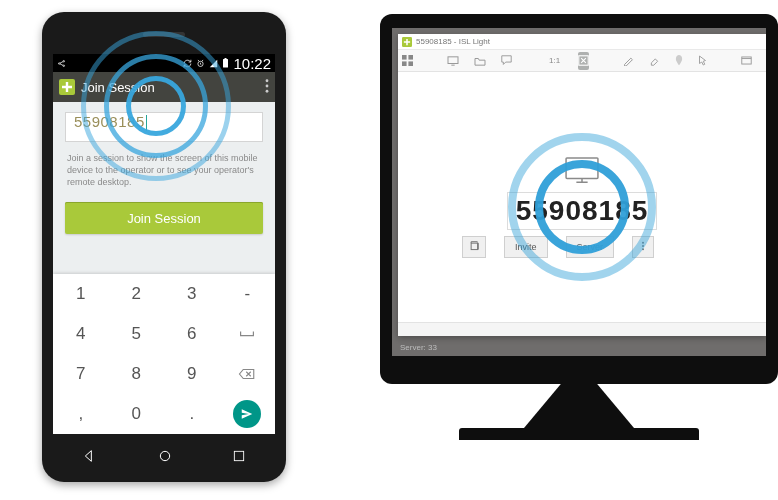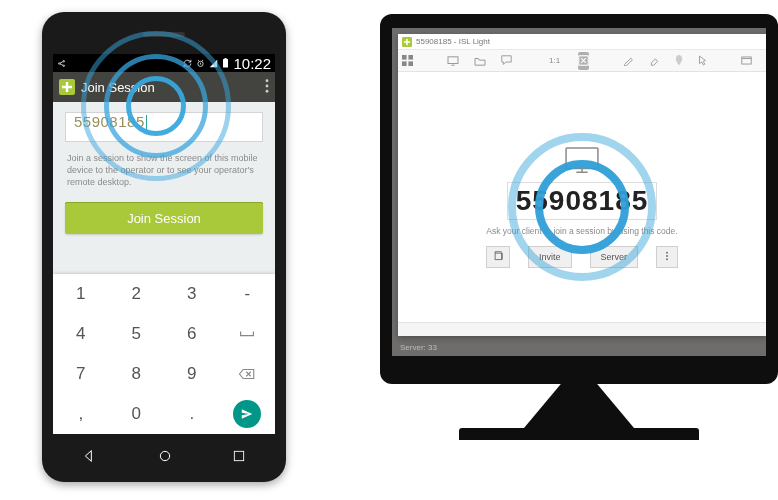--- a/index.html
+++ b/index.html
@@ -266,21 +266,21 @@
     display:inline-block;
     margin:4px 0 6px;
   }
   .code-help {
     font-size:8.5px;
     color:#8a8a8a;
     margin-bottom:10px;
   }
   .action-row {
     display:flex;
-    justify-content:center;
+    justify-content:flex-start;
     gap:18px;
   }
   .sbtn {
     font-size:9px;
     color:#555;
     background:#f0f0f0;
     border:1px solid #cfcfcf;
     padding:4px 10px;
     cursor:pointer;
   }
@@ -547,21 +547,20 @@
 
         <div class="stage">
           <div class="session-box">
             <div class="monitor-icon">
               <svg width="38" height="30" viewBox="0 0 40 32" fill="none" stroke="#8a8a8a" stroke-width="1.6">
                   <rect x="3" y="2" width="34" height="22" rx="1"></rect>
                   <path d="M14 28h12M20 24v4"></path>
                 </svg>
             </div>
             <div class="code-display">55908185</div>
-            <div class="code-help">Ask your client to join a session by using this code.</div>
             <div class="action-row">
               <button class="sbtn icon-only">
                 <svg width="10" height="10" viewBox="0 0 14 14" fill="none" stroke="#777" stroke-width="1.4">
                     <rect x="3" y="3" width="9" height="9"></rect>
                     <path d="M3 3V1h9M11 3h2v9"></path>
                   </svg>
               </button>
               <button class="sbtn">Invite</button>
               <button class="sbtn">Server</button>
               <button class="sbtn icon-only">

